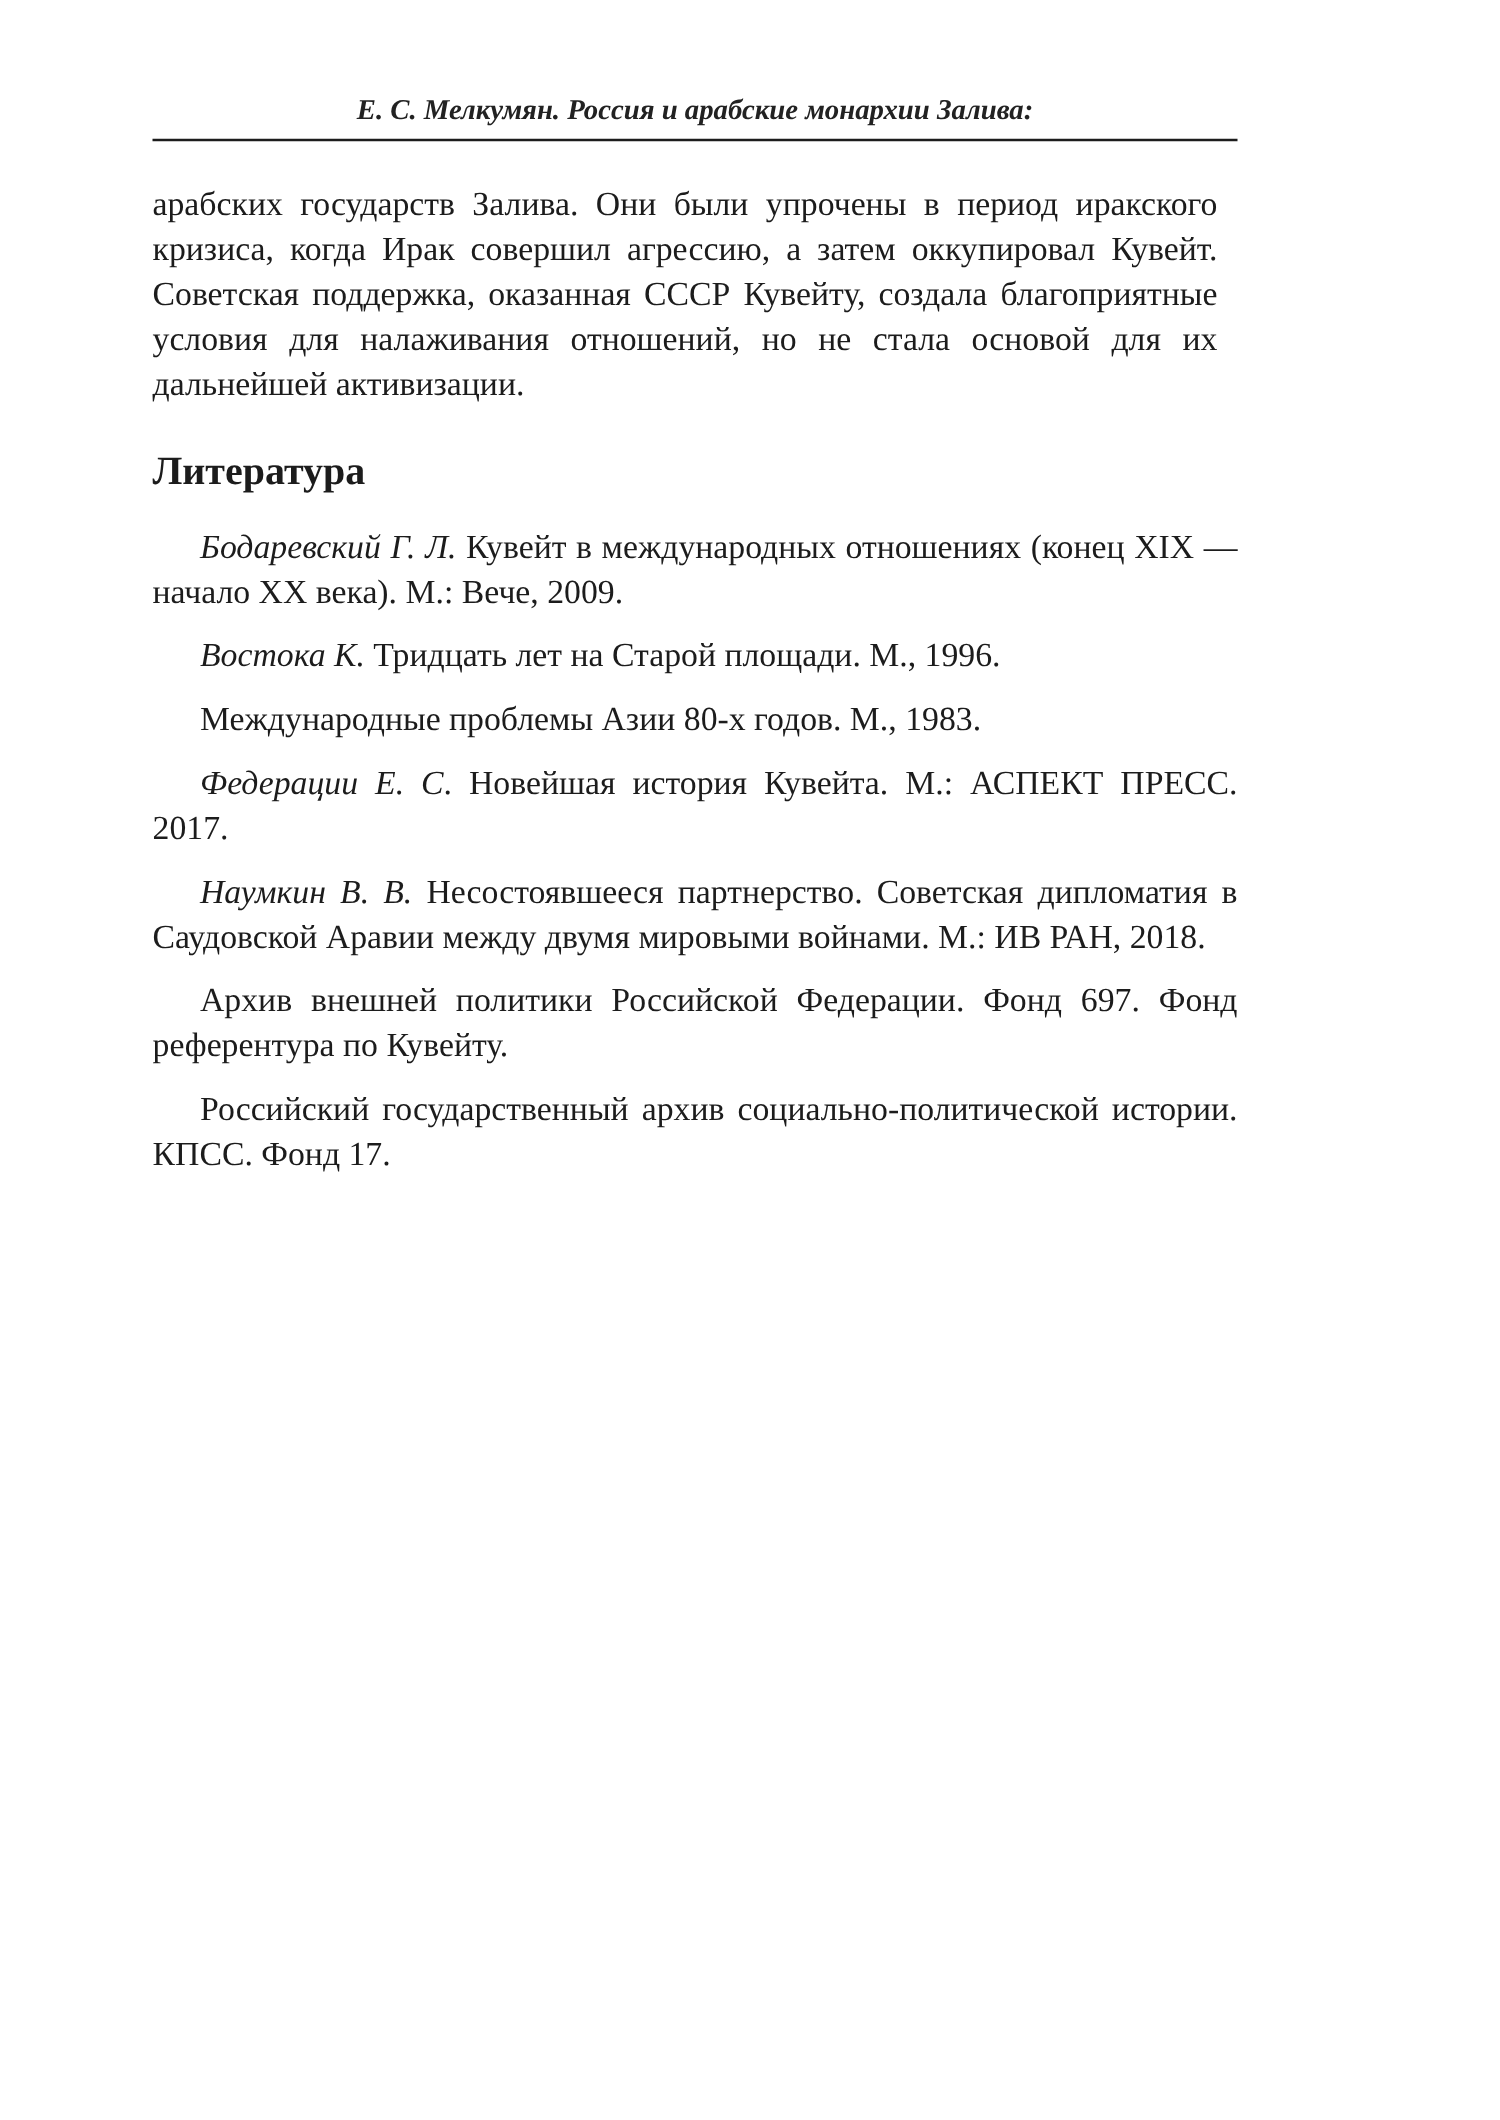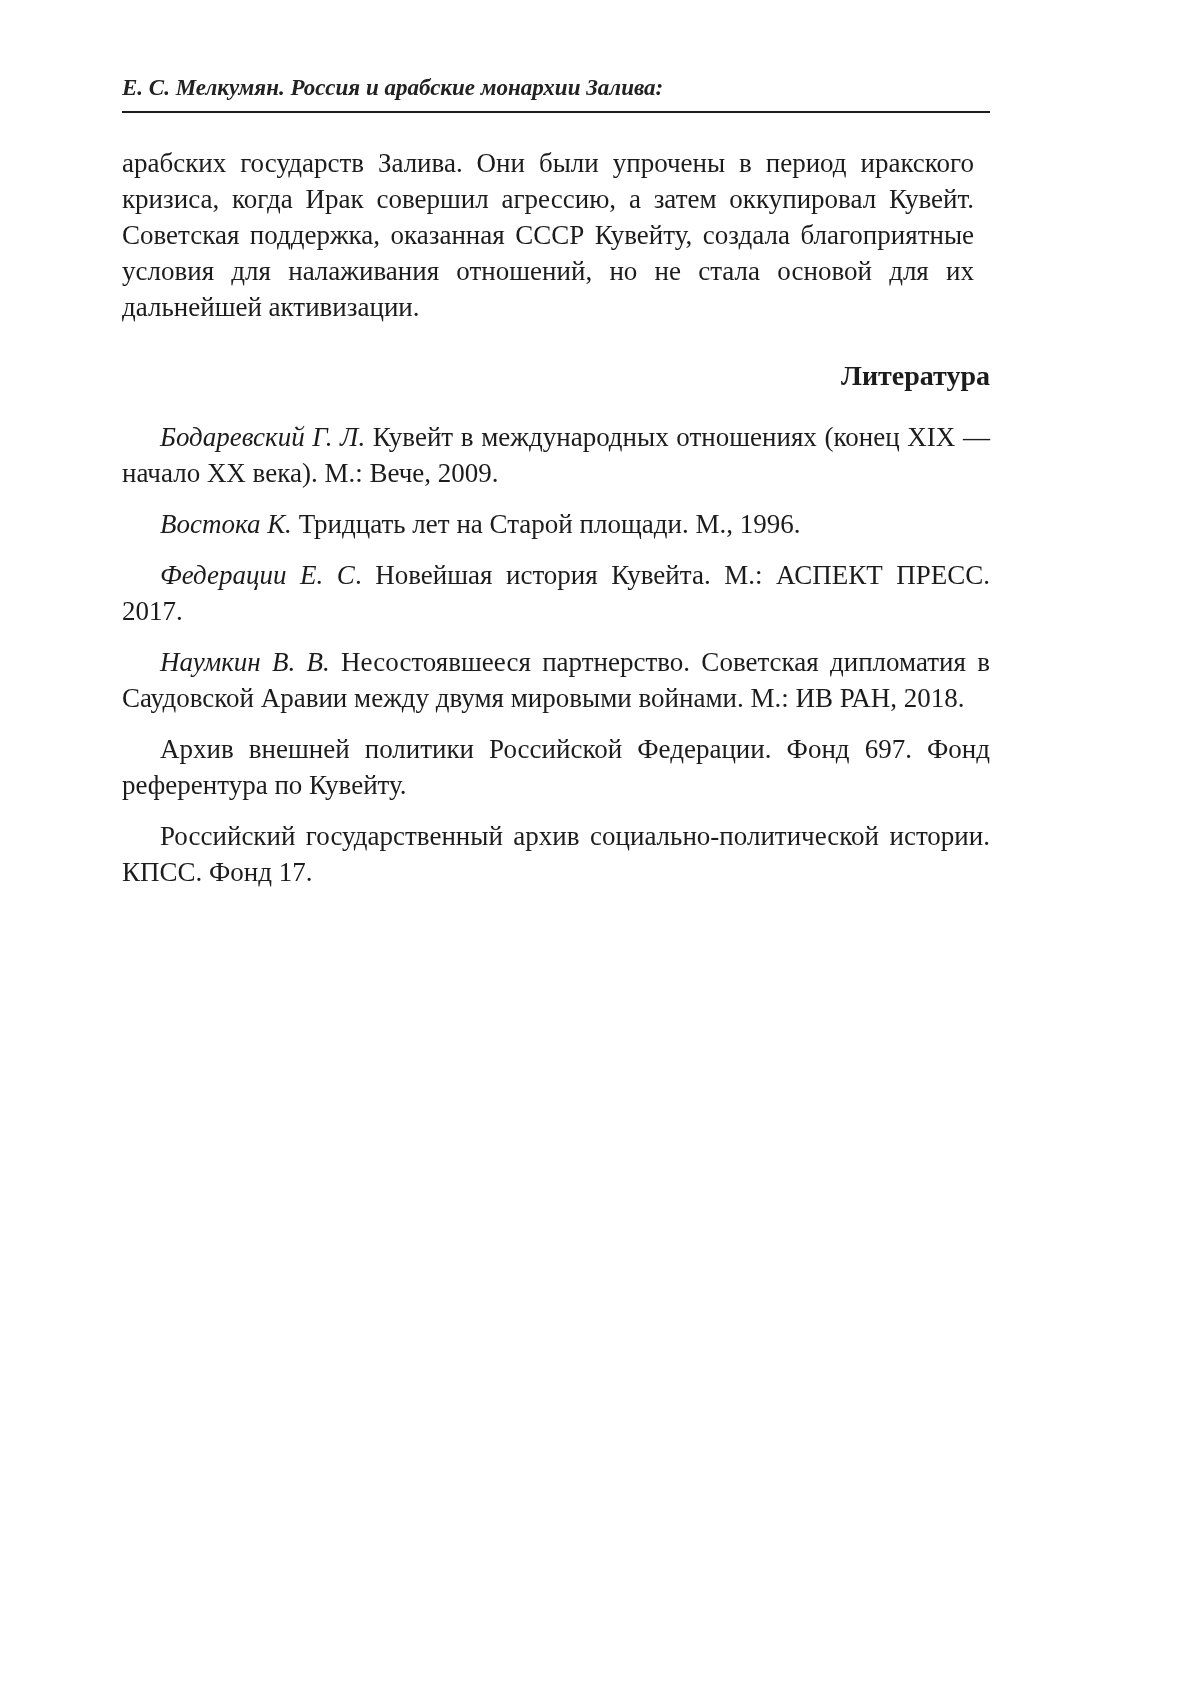--- a/index.html
+++ b/index.html
@@ -14,43 +14,43 @@
     background: #ffffff;
     box-sizing: border-box;
     padding: 72px 210px 0 122px; 
     color: #1c1c1c;
     font-family: "Liberation Serif", serif;
   }
   .content {
     width: 868px;
   }
   .running-header {
-    text-align: left;
+    text-align: center;
     font-style: italic;
     font-weight: bold;
     font-size: 23px;
     line-height: 31px;
     color: #222222;
   }
   .header-rule {
     border: none;
     border-top: 2px solid #1c1c1c;
     margin: 8px 0 0 0;
     width: 868px;
   }
   .body-par {
     margin: 32px 16px 0 0;
     font-size: 27px;
     line-height: 36px;
     text-align: justify;
   }
   .section-title {
     margin: 34px 0 26px 0;
-    text-align: right;
-    font-size: 28px;
+    text-align: left;
+    font-size: 32px;
     font-weight: bold;
     line-height: 34px;
   }
   .bibliography {
     font-size: 27px;
     line-height: 36px;
   }
   .bib-entry {
     margin: 0 0 15px 0;
     text-indent: 38px;
@@ -75,20 +75,21 @@
     <p class="body-par">арабских государств Залива. Они были упрочены в период иракского кризиса, когда Ирак совершил агрессию, а затем оккупировал Кувейт. Советская поддержка, оказанная СССР Кувейту, создала благоприятные условия для налаживания отношений, но не стала основой для их дальнейшей активизации.</p>
 
     <h2 class="section-title">Литература</h2>
 
     <div class="bibliography">
 
       <p class="bib-entry"><span class="bib-author">Бодаревский Г. Л.</span><span> Кувейт в международных отношениях (конец XIX — начало XX века). М.: Вече, 2009.</span></p>
 
       <p class="bib-entry"><span class="bib-author">Востока К.</span><span> Тридцать лет на Старой площади. М., 1996.</span></p>
 
+      <p class="bib-entry"><span class="bib-author"></span><span>Международные проблемы Азии 80-х годов. М., 1983.</span></p>
 
       <p class="bib-entry"><span class="bib-author">Федерации Е. С</span><span>. Новейшая история Кувейта. М.: АСПЕКТ ПРЕСС. 2017.</span></p>
 
       <p class="bib-entry"><span class="bib-author">Наумкин В. В.</span><span> Несостоявшееся партнерство. Советская дипломатия в Саудовской Аравии между двумя мировыми войнами. М.: ИВ РАН, 2018.</span></p>
 
 
       <p class="bib-entry"><span class="bib-author"></span><span>Архив внешней политики Российской Федерации. Фонд 697. Фонд референтура по Кувейту.</span></p>
 
       <p class="bib-entry"><span class="bib-author"></span><span>Российский государственный архив социально-политической истории. КПСС. Фонд 17.</span></p>
 

